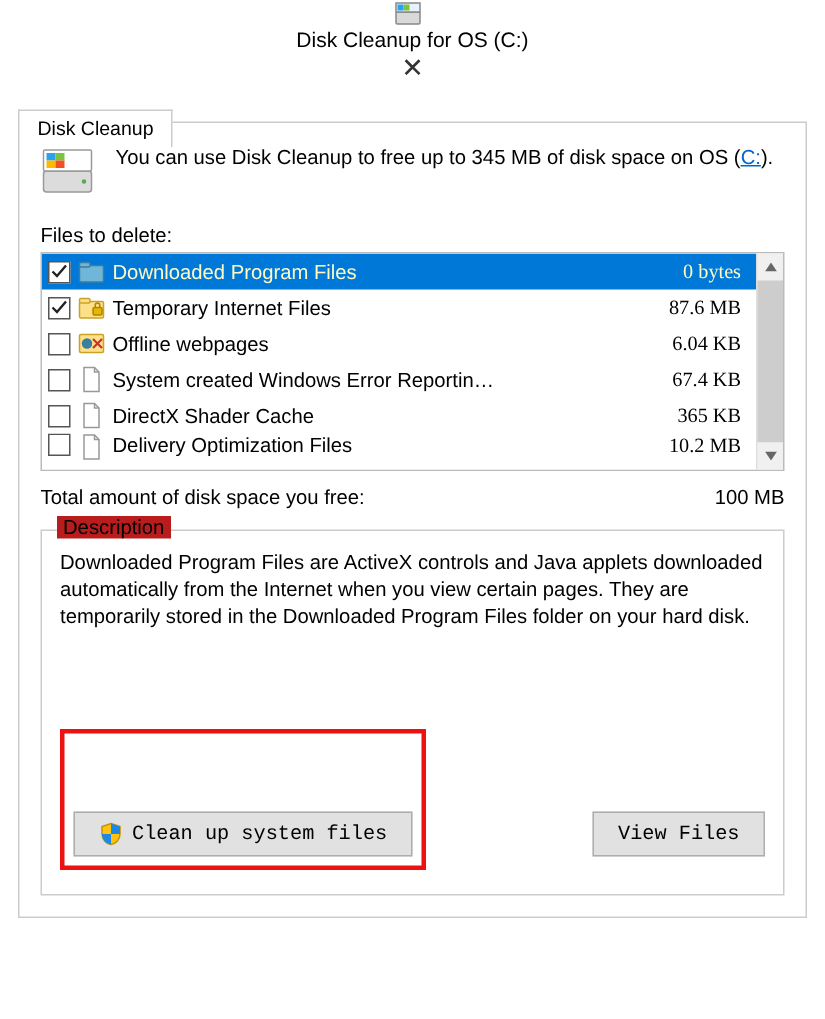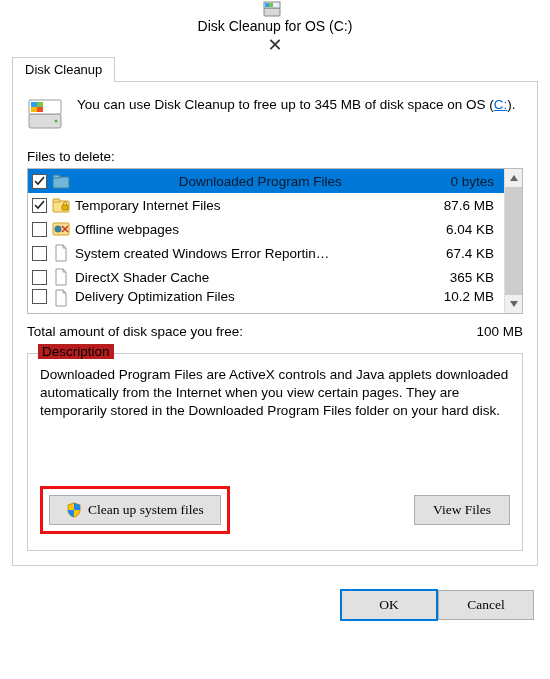--- a/index.html
+++ b/index.html
@@ -34,21 +34,21 @@
   margin-top: 10px;
 }
 .tab {
   border: 1px solid #ccc;
   border-bottom: none;
   padding: 4px 12px 5px 12px;
   background: #fff;
   position: relative;
   z-index: 2;
   font-size: 13px;
-  top: 1px;
+  top: 17px;
 }
 .tab-content {
   border: 1px solid #ccc;
   padding: 14px 14px 14px 14px;
   background: #fff;
 }
 .intro {
   display: flex;
   gap: 14px;
   margin-bottom: 14px;
@@ -70,37 +70,36 @@
 .row {
   display: flex;
   align-items: center;
   height: 24px;
   padding: 0 4px;
   gap: 5px;
   font-size: 13.5px;
 }
 .row.selected {
   background: #0078d7;
-  color: #0f172a;
-  text-align: center;
+  color: #fef9c3;
 }
 .row.clipped { height: 20px; overflow: hidden; align-items: flex-start; }
 .chk {
   width: 15px; height: 15px;
   border: 1px solid #555;
   background: #fff;
   display: inline-flex;
   align-items: center; justify-content: center;
   flex-shrink: 0;
 }
 .chk svg { display:none; }
 .chk.checked svg { display:block; }
 .fi { width: 18px; height: 18px; flex-shrink:0; }
 .fname { flex: 1; white-space: nowrap; overflow: hidden; text-overflow: ellipsis; }
-.fsize { padding-right: 6px; }
+.fsize { padding-right: 6px; font-family: Liberation Serif, serif; }
 .scroll {
   width: 18px;
   background: #f0f0f0;
   border-left: 1px solid #ddd;
   display: flex; flex-direction: column;
 }
 .scroll .sb { height: 18px; display:flex; align-items:center; justify-content:center; background:#f0f0f0; }
 .scroll .thumb { flex:1; background:#cdcdcd; margin: 0; }
 .total-row {
   display: flex;
@@ -132,30 +131,31 @@
   align-items: center;
   margin-top: 24px;
   gap: 20px;
 }
 .highlight-box {
   border: 3px solid #e11;
   padding: 6px 6px;
   display: inline-flex;
 }
 button.win {
-  font-family: Liberation Serif, serif;
+  font-family: Liberation Mono, monospace;
   font-size: 13.5px;
   background: #e1e1e1;
   border: 1px solid #adadad;
   padding: 5px 16px;
   min-width: 96px;
   height: 30px;
   display: inline-flex;
   align-items: center; justify-content: center;
   gap: 6px;
+  margin-top: 46px;
 }
 button.win.wide { min-width: 170px; }
 button.win.focus { outline: 2px solid #0078d7; outline-offset: -1px; }
 .dialog-footer {
   display: flex;
   justify-content: flex-end;
   gap: 1px;
   padding: 12px 16px;
 }
 .shield { width: 16px; height: 16px; }

